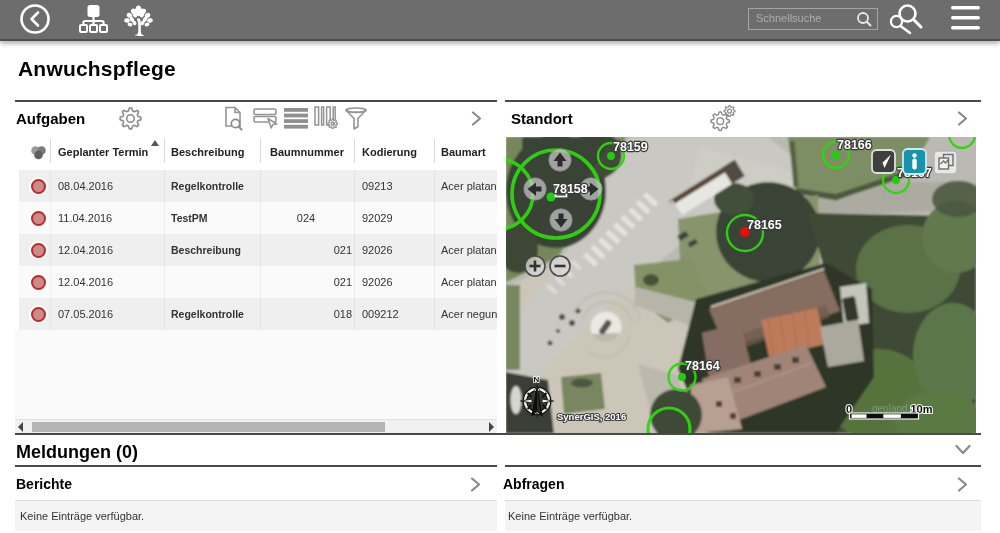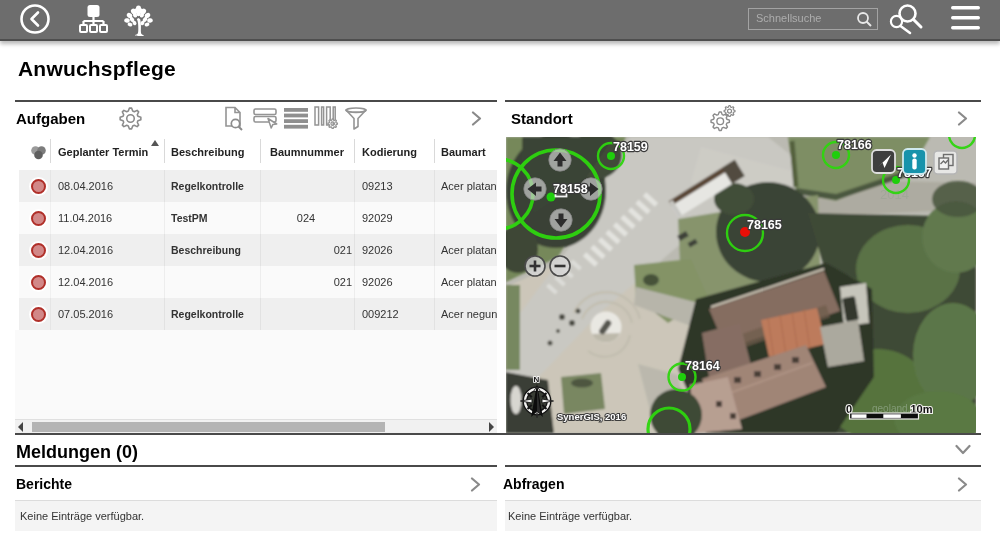--- a/index.html
+++ b/index.html
@@ -200,20 +200,21 @@
   <div style="position:absolute;left:31px;top:0;width:1px;height:32px;background:rgba(0,0,0,0.04)"></div>
   <div style="position:absolute;left:145px;top:0;width:1px;height:32px;background:rgba(0,0,0,0.05)"></div>
   <div style="position:absolute;left:241px;top:0;width:1px;height:32px;background:rgba(0,0,0,0.05)"></div>
   <div style="position:absolute;left:335px;top:0;width:1px;height:32px;background:rgba(0,0,0,0.05)"></div>
   <div style="position:absolute;left:415px;top:0;width:1px;height:32px;background:rgba(0,0,0,0.05)"></div>
   </div>
     <div class="row" style="top:298px;background:#efefef">
   <div class="dot"></div>
   <div class="cell" style="left:39px">07.05.2016</div>
   <div class="cell" style="left:152px;font-weight:bold;font-size:10.5px">Regelkontrolle</div>
+  <div class="cell" style="left:241px;width:92px;text-align:right">018</div>
   <div class="cell" style="left:343px">009212</div>
   <div class="cell" style="left:422px;width:56px">Acer negun</div>
   <div style="position:absolute;left:31px;top:0;width:1px;height:32px;background:rgba(0,0,0,0.04)"></div>
   <div style="position:absolute;left:145px;top:0;width:1px;height:32px;background:rgba(0,0,0,0.05)"></div>
   <div style="position:absolute;left:241px;top:0;width:1px;height:32px;background:rgba(0,0,0,0.05)"></div>
   <div style="position:absolute;left:335px;top:0;width:1px;height:32px;background:rgba(0,0,0,0.05)"></div>
   <div style="position:absolute;left:415px;top:0;width:1px;height:32px;background:rgba(0,0,0,0.05)"></div>
   </div>
   </div>
 <div class="abs" style="left:15px;top:330px;width:482px;height:89px;background:#fafafa"></div>

